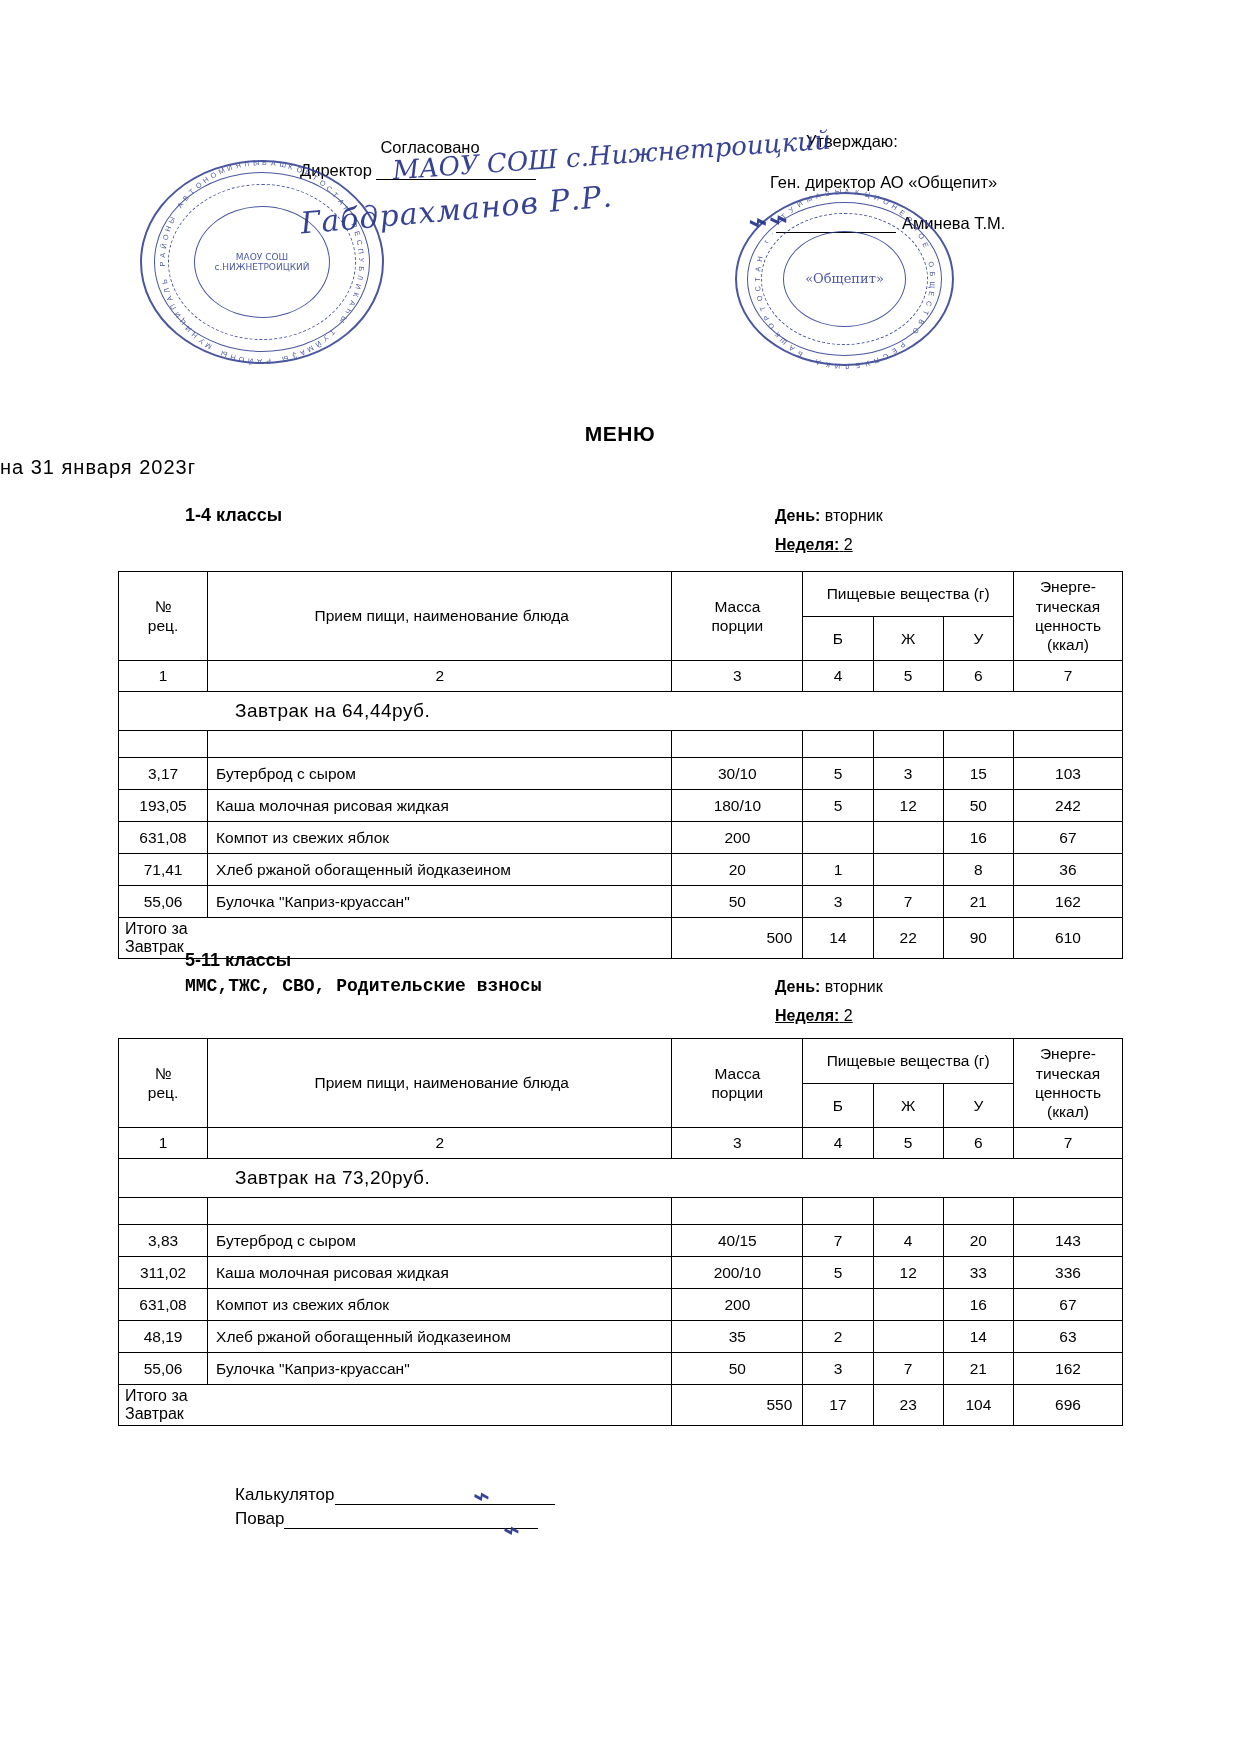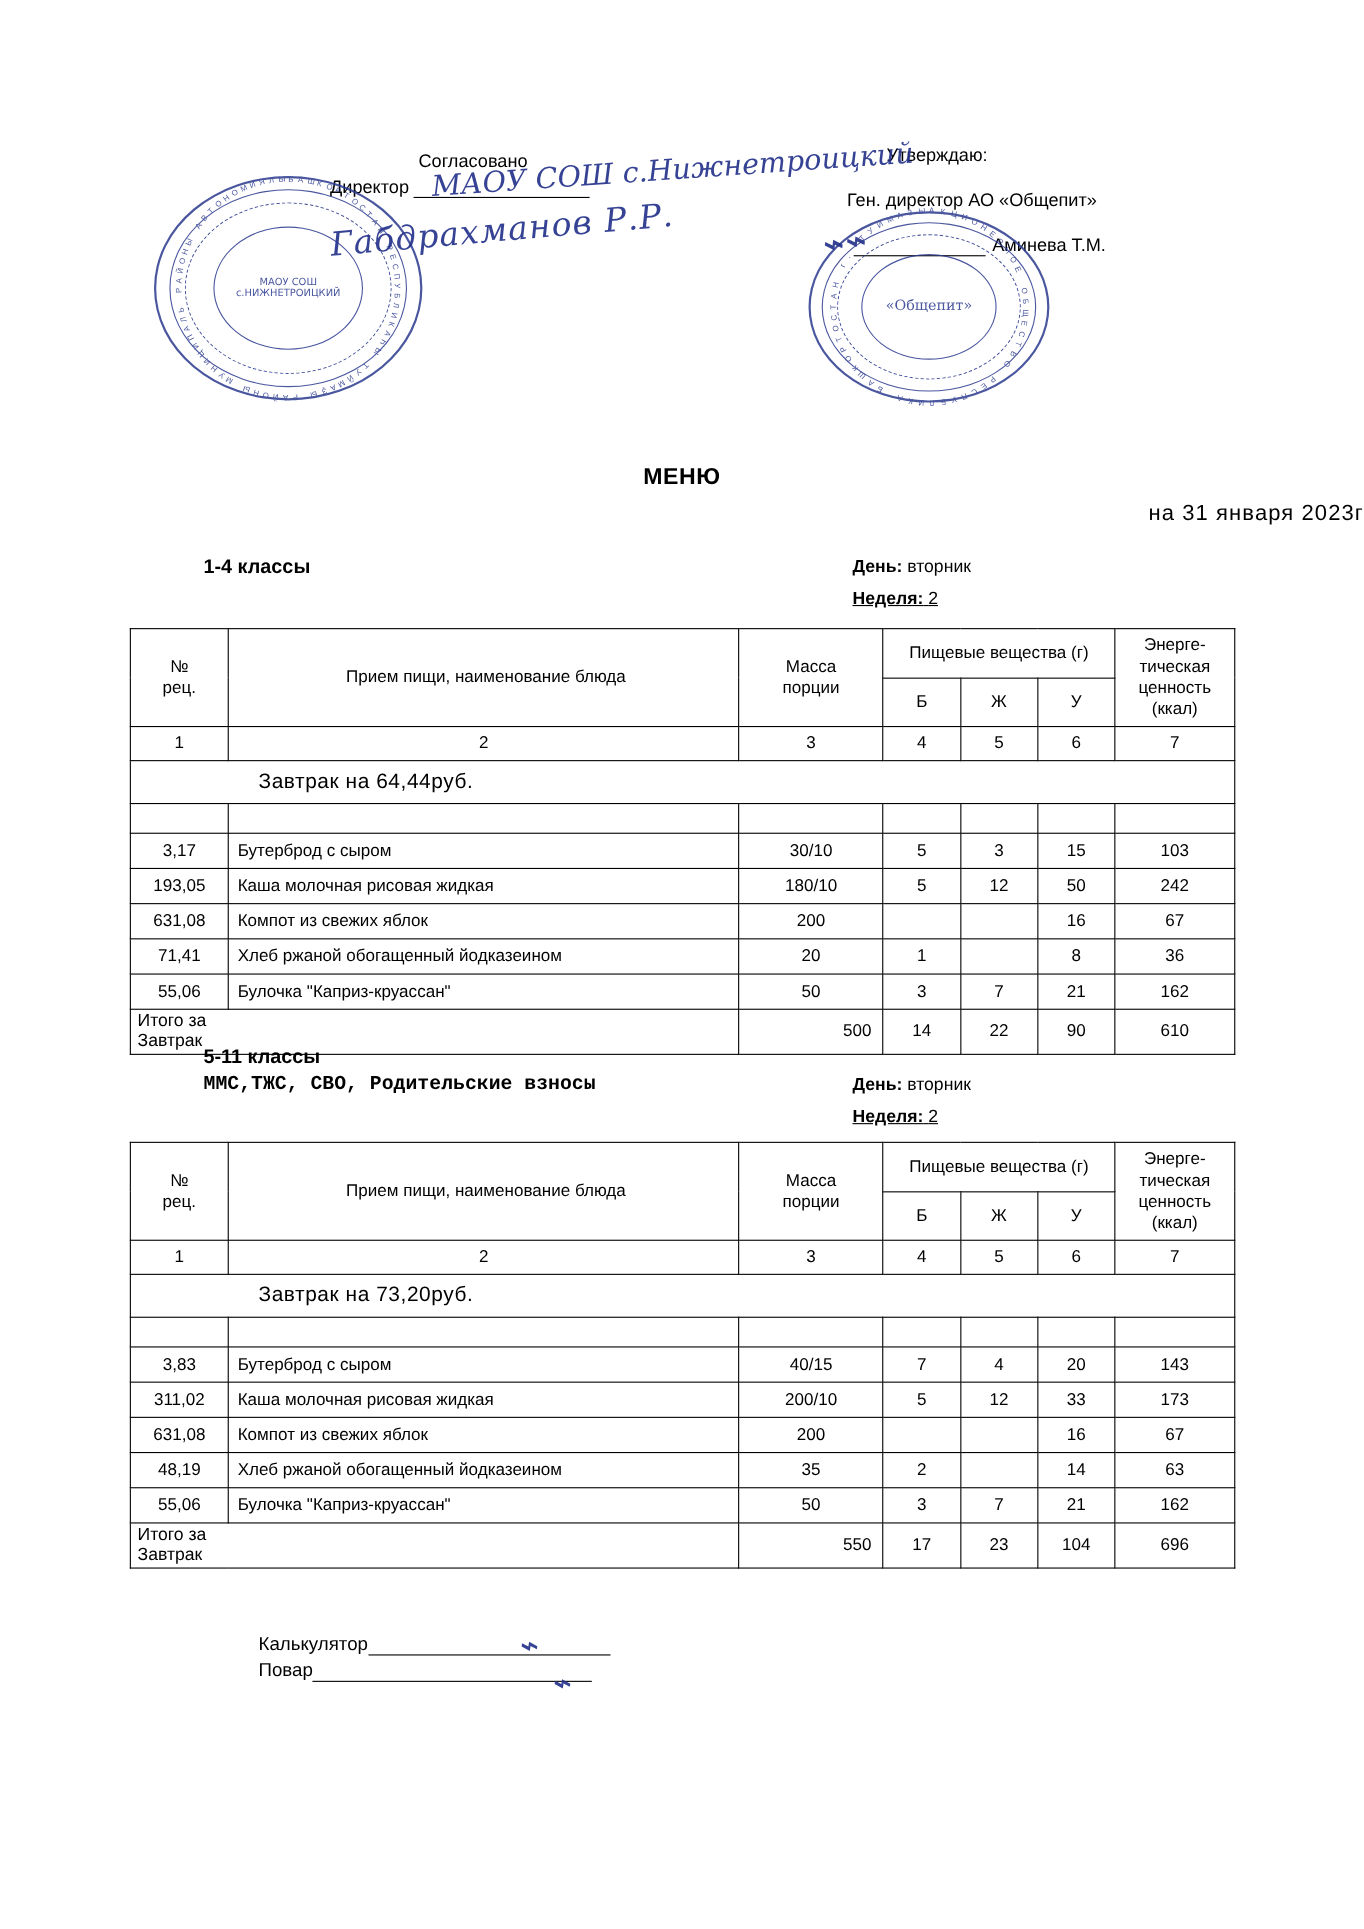--- a/index.html
+++ b/index.html
@@ -126,21 +126,21 @@
     text-align: center;
     font-size: 21px;
     font-weight: bold;
     letter-spacing: .5px;
   }
   .doc-subtitle {
     position: absolute;
     top: 456px;
     left: 0;
     width: 1240px;
-    text-align: right;
+    text-align: left;
     font-size: 20px;
     letter-spacing: 1px;
   }
 
   
   .section { position: absolute; left: 0; width: 1240px; }
   #section-1 { top: 505px; }
   #section-2 { top: 950px; }
 
   .sec-head {
@@ -588,21 +588,21 @@
         <td class="c-u">20</td>
         <td class="c-kcal">143</td>
       </tr>
       <tr class="data-row">
         <td class="c-num">311,02</td>
         <td class="c-name">Каша молочная рисовая жидкая</td>
         <td class="c-mass">200/10</td>
         <td class="c-b">5</td>
         <td class="c-z">12</td>
         <td class="c-u">33</td>
-        <td class="c-kcal">173</td>
+        <td class="c-kcal">336</td>
       </tr>
       <tr class="data-row">
         <td class="c-num">631,08</td>
         <td class="c-name">Компот из свежих яблок</td>
         <td class="c-mass">200</td>
         <td class="c-b"></td>
         <td class="c-z"></td>
         <td class="c-u">16</td>
         <td class="c-kcal">67</td>
       </tr>

